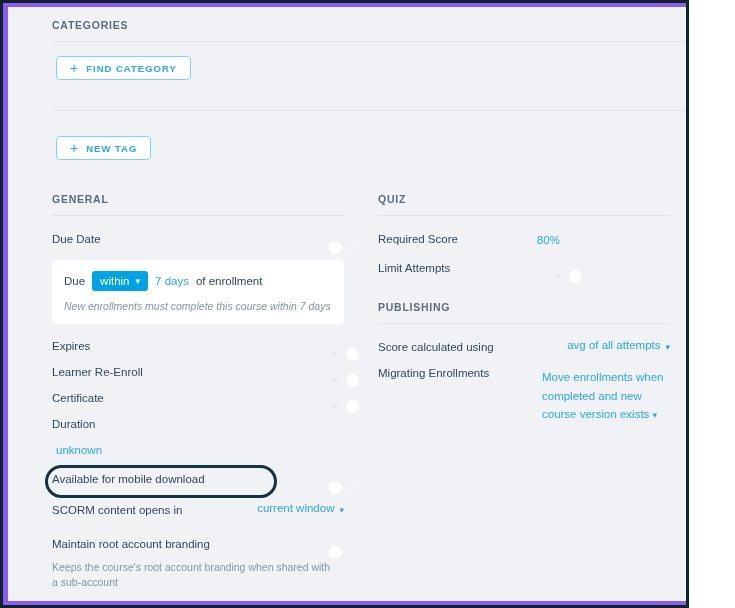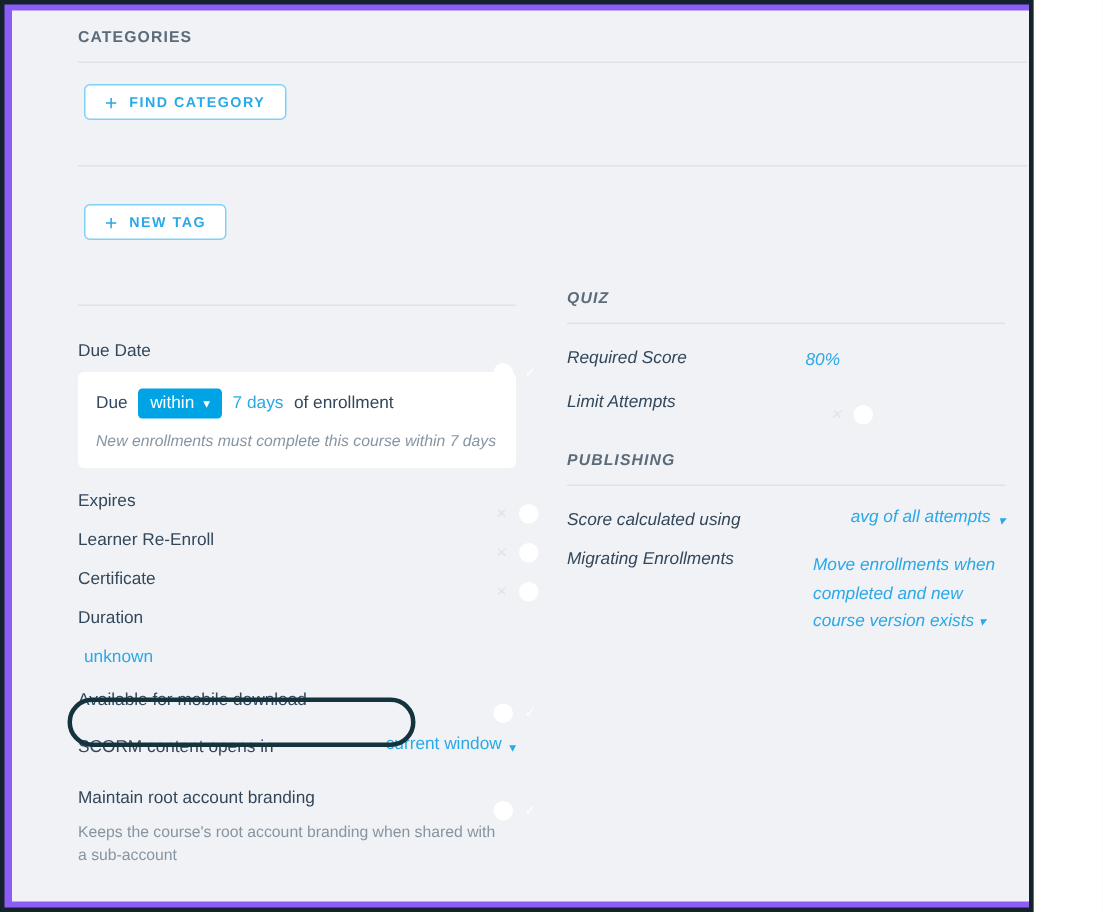--- a/index.html
+++ b/index.html
@@ -49,21 +49,21 @@
     font-size: 9.5px;
     font-weight: 700;
     letter-spacing: 1px;
     text-transform: uppercase;
     cursor: pointer;
   }
   .pill-btn .plus { font-size: 14px; font-weight: 400; line-height: 1; }
 
   
   .col-left  { position: absolute; left: 44px;  top: 186px; width: 292px; }
-  .col-right { position: absolute; left: 370px; top: 186px; width: 292px; font-style: italic; }
+  .col-right { position: absolute; left: 370px; top: 186px; width: 292px; }
 
   .row {
     display: flex;
     align-items: center;
     min-height: 26px;
   }
   .row-label {
     font-size: 11.5px;
     color: #33475b;
     flex: 0 0 auto;
@@ -188,23 +188,24 @@
 
     <div style="position:absolute;left:44px;top:93px;width:633px;">
       <div class="rule"></div>
     </div>
     <div class="pill-btn" style="position:absolute;left:48px;top:129px;">
       <span class="plus">+</span>
       <span>NEW TAG</span>
     </div>
 
     <div class="col-left">
-      <div class="rule"></div>
-
-      <div class="row" style="margin-top:10px;align-items:flex-end;">
+      <div class="section-head">GENERAL</div>
+      <div class="rule"></div>
+
+      <div class="row" style="margin-top:10px;">
         <span class="row-label">Due Date</span>
         <span class="row-ctrl">
           <span class="toggle on">
             <span class="mark">✓</span>
             <span class="knob"></span>
           </span>
         </span>
       </div>
 
       <div class="due-card">

